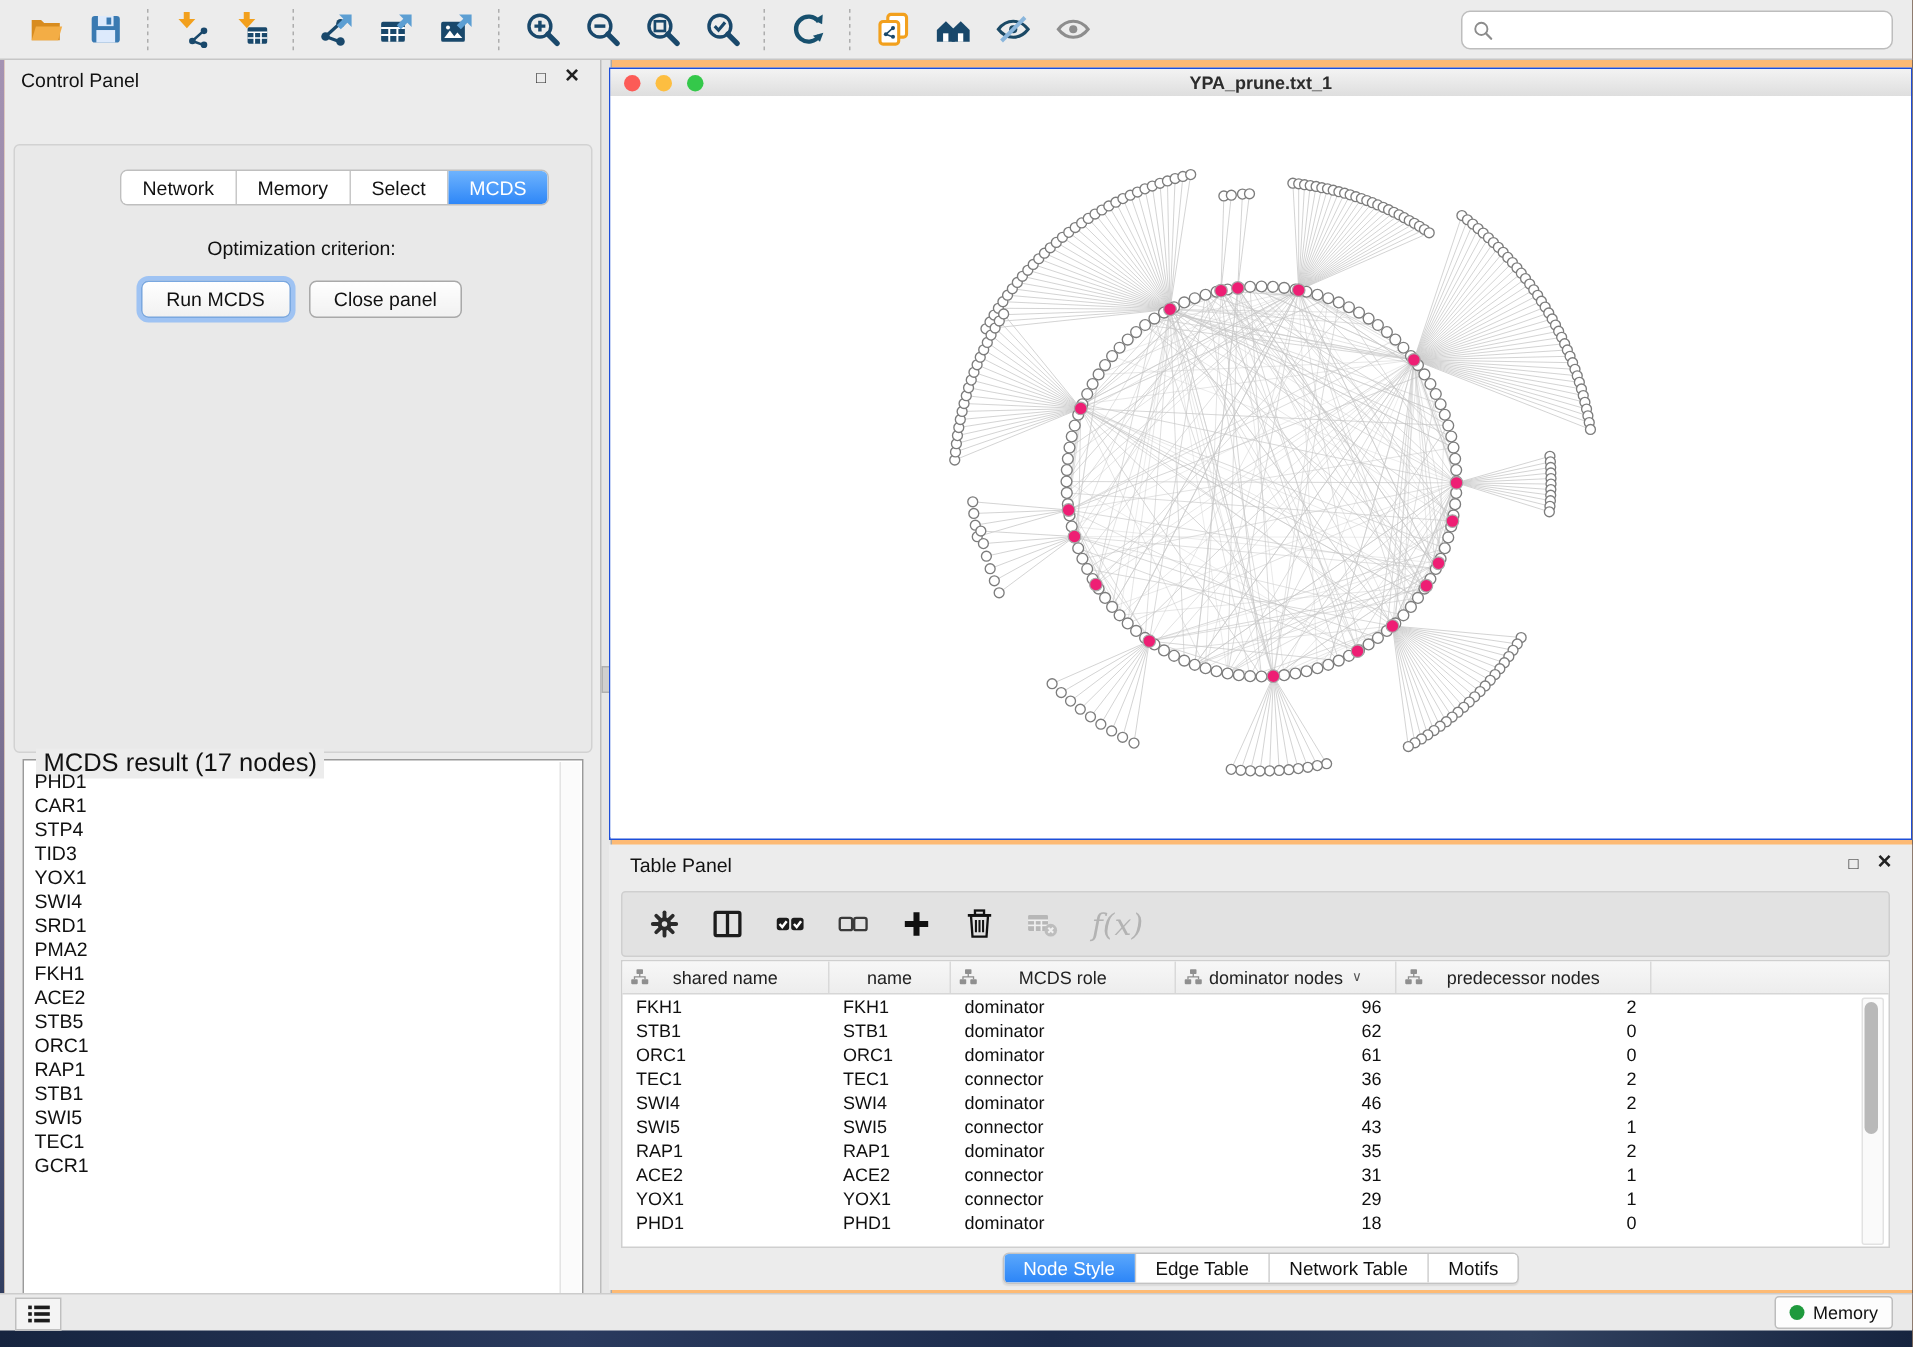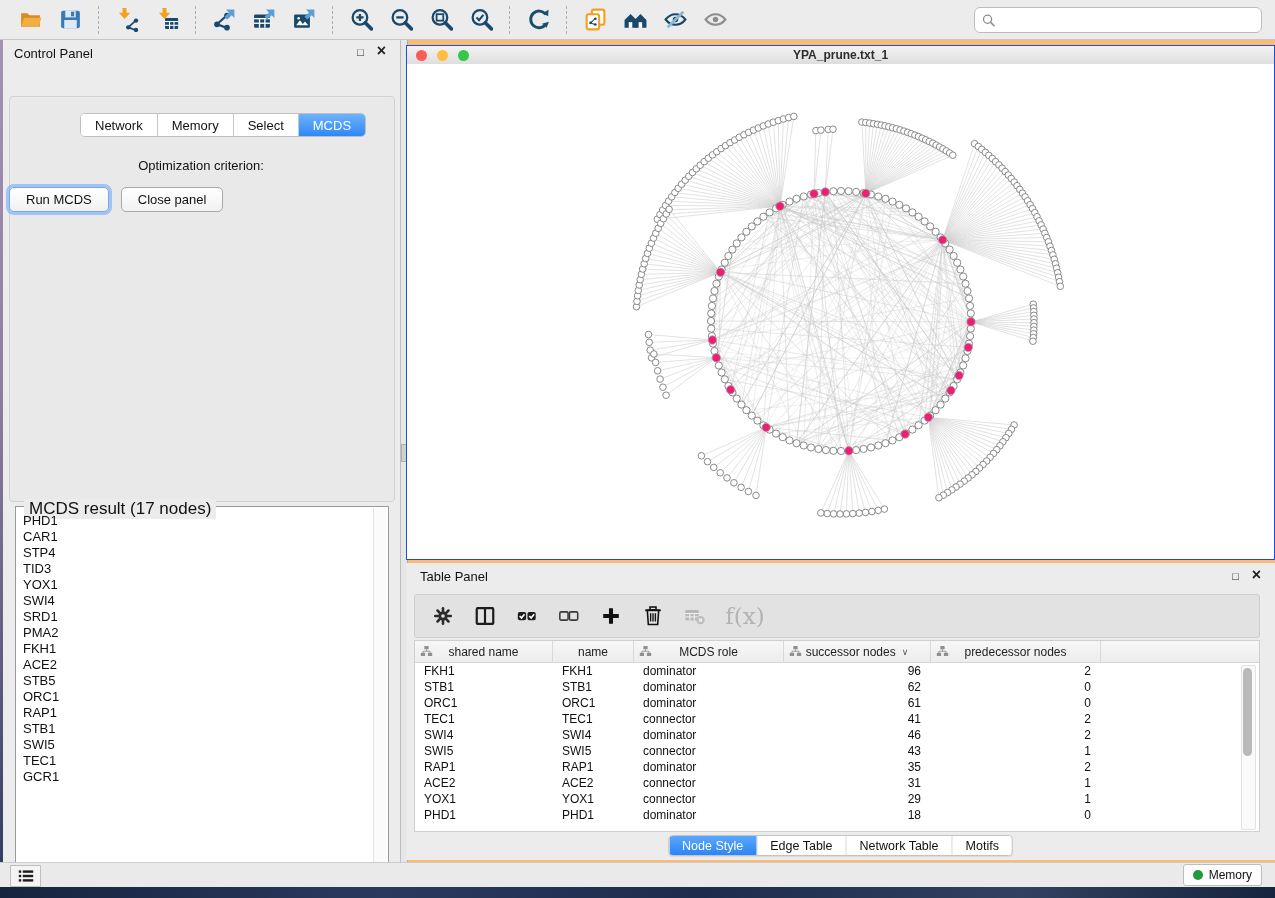--- a/index.html
+++ b/index.html
@@ -37,21 +37,21 @@
   #cp-body{position:absolute;left:6px;top:56px;width:384px;height:404px;background:#e9e9e9;
     border:1px solid #d2d2d2;border-radius:4px;z-index:-0;}
   #cp-content{position:absolute;left:6px;top:96px;width:384px;text-align:center;}
   #opt-label{margin-top:22px;font-size:13px;color:#111;}
   #opt-select{margin:12px auto 0;width:312px;height:23px;background:#fff;border:1px solid #b4b4b4;
     border-radius:4px;display:flex;align-items:center;position:relative;}
   #opt-select .sel-text{font-size:13px;padding-left:9px;color:#111;}
   .stepper{position:absolute;right:2px;top:2px;width:18px;height:17px;border-radius:4px;
     background:linear-gradient(#6db2fd,#2e86f7);display:flex;flex-direction:column;align-items:center;justify-content:center;}
   .stepper svg{width:10px;height:14px;}
-  #cp-buttons{margin-top:14px;display:flex;justify-content:flex-start;gap:12px;}
+  #cp-buttons{margin-top:14px;display:flex;justify-content:center;gap:12px;}
   .cbtn{height:23px;padding:0 16px;font-size:13px;background:linear-gradient(#ffffff,#f1f1f1);
     border:1px solid #a9a9a9;border-radius:5px;display:flex;align-items:center;color:#111;}
   .cbtn.focused{box-shadow:0 0 0 3px rgba(110,170,250,.6);border-color:#7aa8e0;}
   #mcds-box{position:absolute;left:12px;top:466px;width:372px;height:372px;border:1px solid #9a9a9a;
     background:#fff;}
   #mcds-legend{position:absolute;left:8px;top:-8px;background:#ececec;padding:0 5px;font-size:17px;color:#111;}
   #mcds-list{position:absolute;left:1px;top:6px;right:14px;bottom:1px;overflow:hidden;}
   .mcds-item{font-size:13px;line-height:16px;padding-left:6px;color:#101010;}
   #mcds-scroll{position:absolute;right:1px;top:1px;width:13px;bottom:1px;background:#fbfbfb;border-left:1px solid #e4e4e4;}
   
@@ -67,21 +67,21 @@
   #net-title{text-align:center;font-size:12px;line-height:18px;color:#2c2c2c;font-weight:bold;}
   #network-canvas{position:absolute;left:0;top:18px;width:867px;height:494px;background:#fff;}
   #network-svg{width:100%;height:100%;display:block;}
   
   #table-panel{position:absolute;left:406px;top:563px;width:869px;height:297px;background:#ececec;}
   #tp-title{position:absolute;left:14px;top:6px;font-size:13px;color:#111;}
   #tp-toolbar{position:absolute;left:8px;top:31px;width:846px;height:44px;background:#e2e2e2;
     border:1px solid #cfcfcf;border-radius:3px;display:flex;align-items:center;padding-left:14px;box-sizing:border-box;gap:14px;}
   .ttb{width:28px;height:28px;display:flex;align-items:center;justify-content:center;}
   .ttb svg{width:22px;height:22px;}
-  .fx-label{font-family:"DejaVu Serif","Liberation Serif",serif;font-size:23px;color:#b3b3b3;text-align:right;}
+  .fx-label{font-family:"DejaVu Serif","Liberation Serif",serif;font-style:italic;font-size:20px;color:#b3b3b3;text-align:right;}
   #tp-table{position:absolute;left:8px;top:77px;width:846px;height:192px;background:#fff;
     border:1px solid #cfcfcf;box-sizing:border-box;}
   #tbl-header{display:flex;height:21px;background:linear-gradient(#f7f7f7,#ededed);border-bottom:1px solid #d6d6d6;text-align:center;}
   .th{position:relative;display:flex;align-items:center;justify-content:center;border-right:1px solid #d9d9d9;
     font-size:12px;color:#222;box-sizing:border-box;}
   .th .hicon{position:absolute;left:5px;top:4px;width:13px;height:13px;}
   .th .sort{margin-left:6px;font-size:9px;color:#555;}
   .tbl-row{display:flex;height:16px;}
   .td{font-size:12px;line-height:16px;box-sizing:border-box;padding-left:9px;white-space:nowrap;overflow:hidden;color:#101010;}
   .td.num{text-align:right;padding-right:10px;padding-left:0;}
@@ -1222,21 +1222,21 @@
           </div>
           <div class="th" style="width: 147px; flex: 0 0 147px;">
             <svg class="hicon" viewBox="0 0 24 24">
               <g fill="#8f8f8f">
                 <rect x="8" y="2" width="8" height="6" rx="1"></rect>
                 <rect x="1.5" y="14.5" width="8" height="6" rx="1"></rect>
                 <rect x="14.5" y="14.5" width="8" height="6" rx="1"></rect>
               </g>
               <path d="M12 8v3.5M5.5 14.5v-3h13v3" stroke="#8f8f8f" stroke-width="1.6" fill="none"></path>
             </svg>
-            <span>successor nodes</span>
+            <span>dominator nodes</span>
             <span class="sort">∨</span>
           </div>
           <div class="th" style="width: 170px; flex: 0 0 170px;">
             <svg class="hicon" viewBox="0 0 24 24">
               <g fill="#8f8f8f">
                 <rect x="8" y="2" width="8" height="6" rx="1"></rect>
                 <rect x="1.5" y="14.5" width="8" height="6" rx="1"></rect>
                 <rect x="14.5" y="14.5" width="8" height="6" rx="1"></rect>
               </g>
               <path d="M12 8v3.5M5.5 14.5v-3h13v3" stroke="#8f8f8f" stroke-width="1.6" fill="none"></path>
@@ -1264,21 +1264,21 @@
             <div class="td" style="width: 138px; flex: 0 0 138px;">ORC1</div>
             <div class="td" style="width: 81px; flex: 0 0 81px;">ORC1</div>
             <div class="td" style="width: 150px; flex: 0 0 150px;">dominator</div>
             <div class="td num" style="width: 147px; flex: 0 0 147px;">61</div>
             <div class="td num" style="width: 170px; flex: 0 0 170px;">0</div>
           </div>
           <div class="tbl-row">
             <div class="td" style="width: 138px; flex: 0 0 138px;">TEC1</div>
             <div class="td" style="width: 81px; flex: 0 0 81px;">TEC1</div>
             <div class="td" style="width: 150px; flex: 0 0 150px;">connector</div>
-            <div class="td num" style="width: 147px; flex: 0 0 147px;">41</div>
+            <div class="td num" style="width: 147px; flex: 0 0 147px;">36</div>
             <div class="td num" style="width: 170px; flex: 0 0 170px;">2</div>
           </div>
           <div class="tbl-row">
             <div class="td" style="width: 138px; flex: 0 0 138px;">SWI4</div>
             <div class="td" style="width: 81px; flex: 0 0 81px;">SWI4</div>
             <div class="td" style="width: 150px; flex: 0 0 150px;">dominator</div>
             <div class="td num" style="width: 147px; flex: 0 0 147px;">46</div>
             <div class="td num" style="width: 170px; flex: 0 0 170px;">2</div>
           </div>
           <div class="tbl-row">

